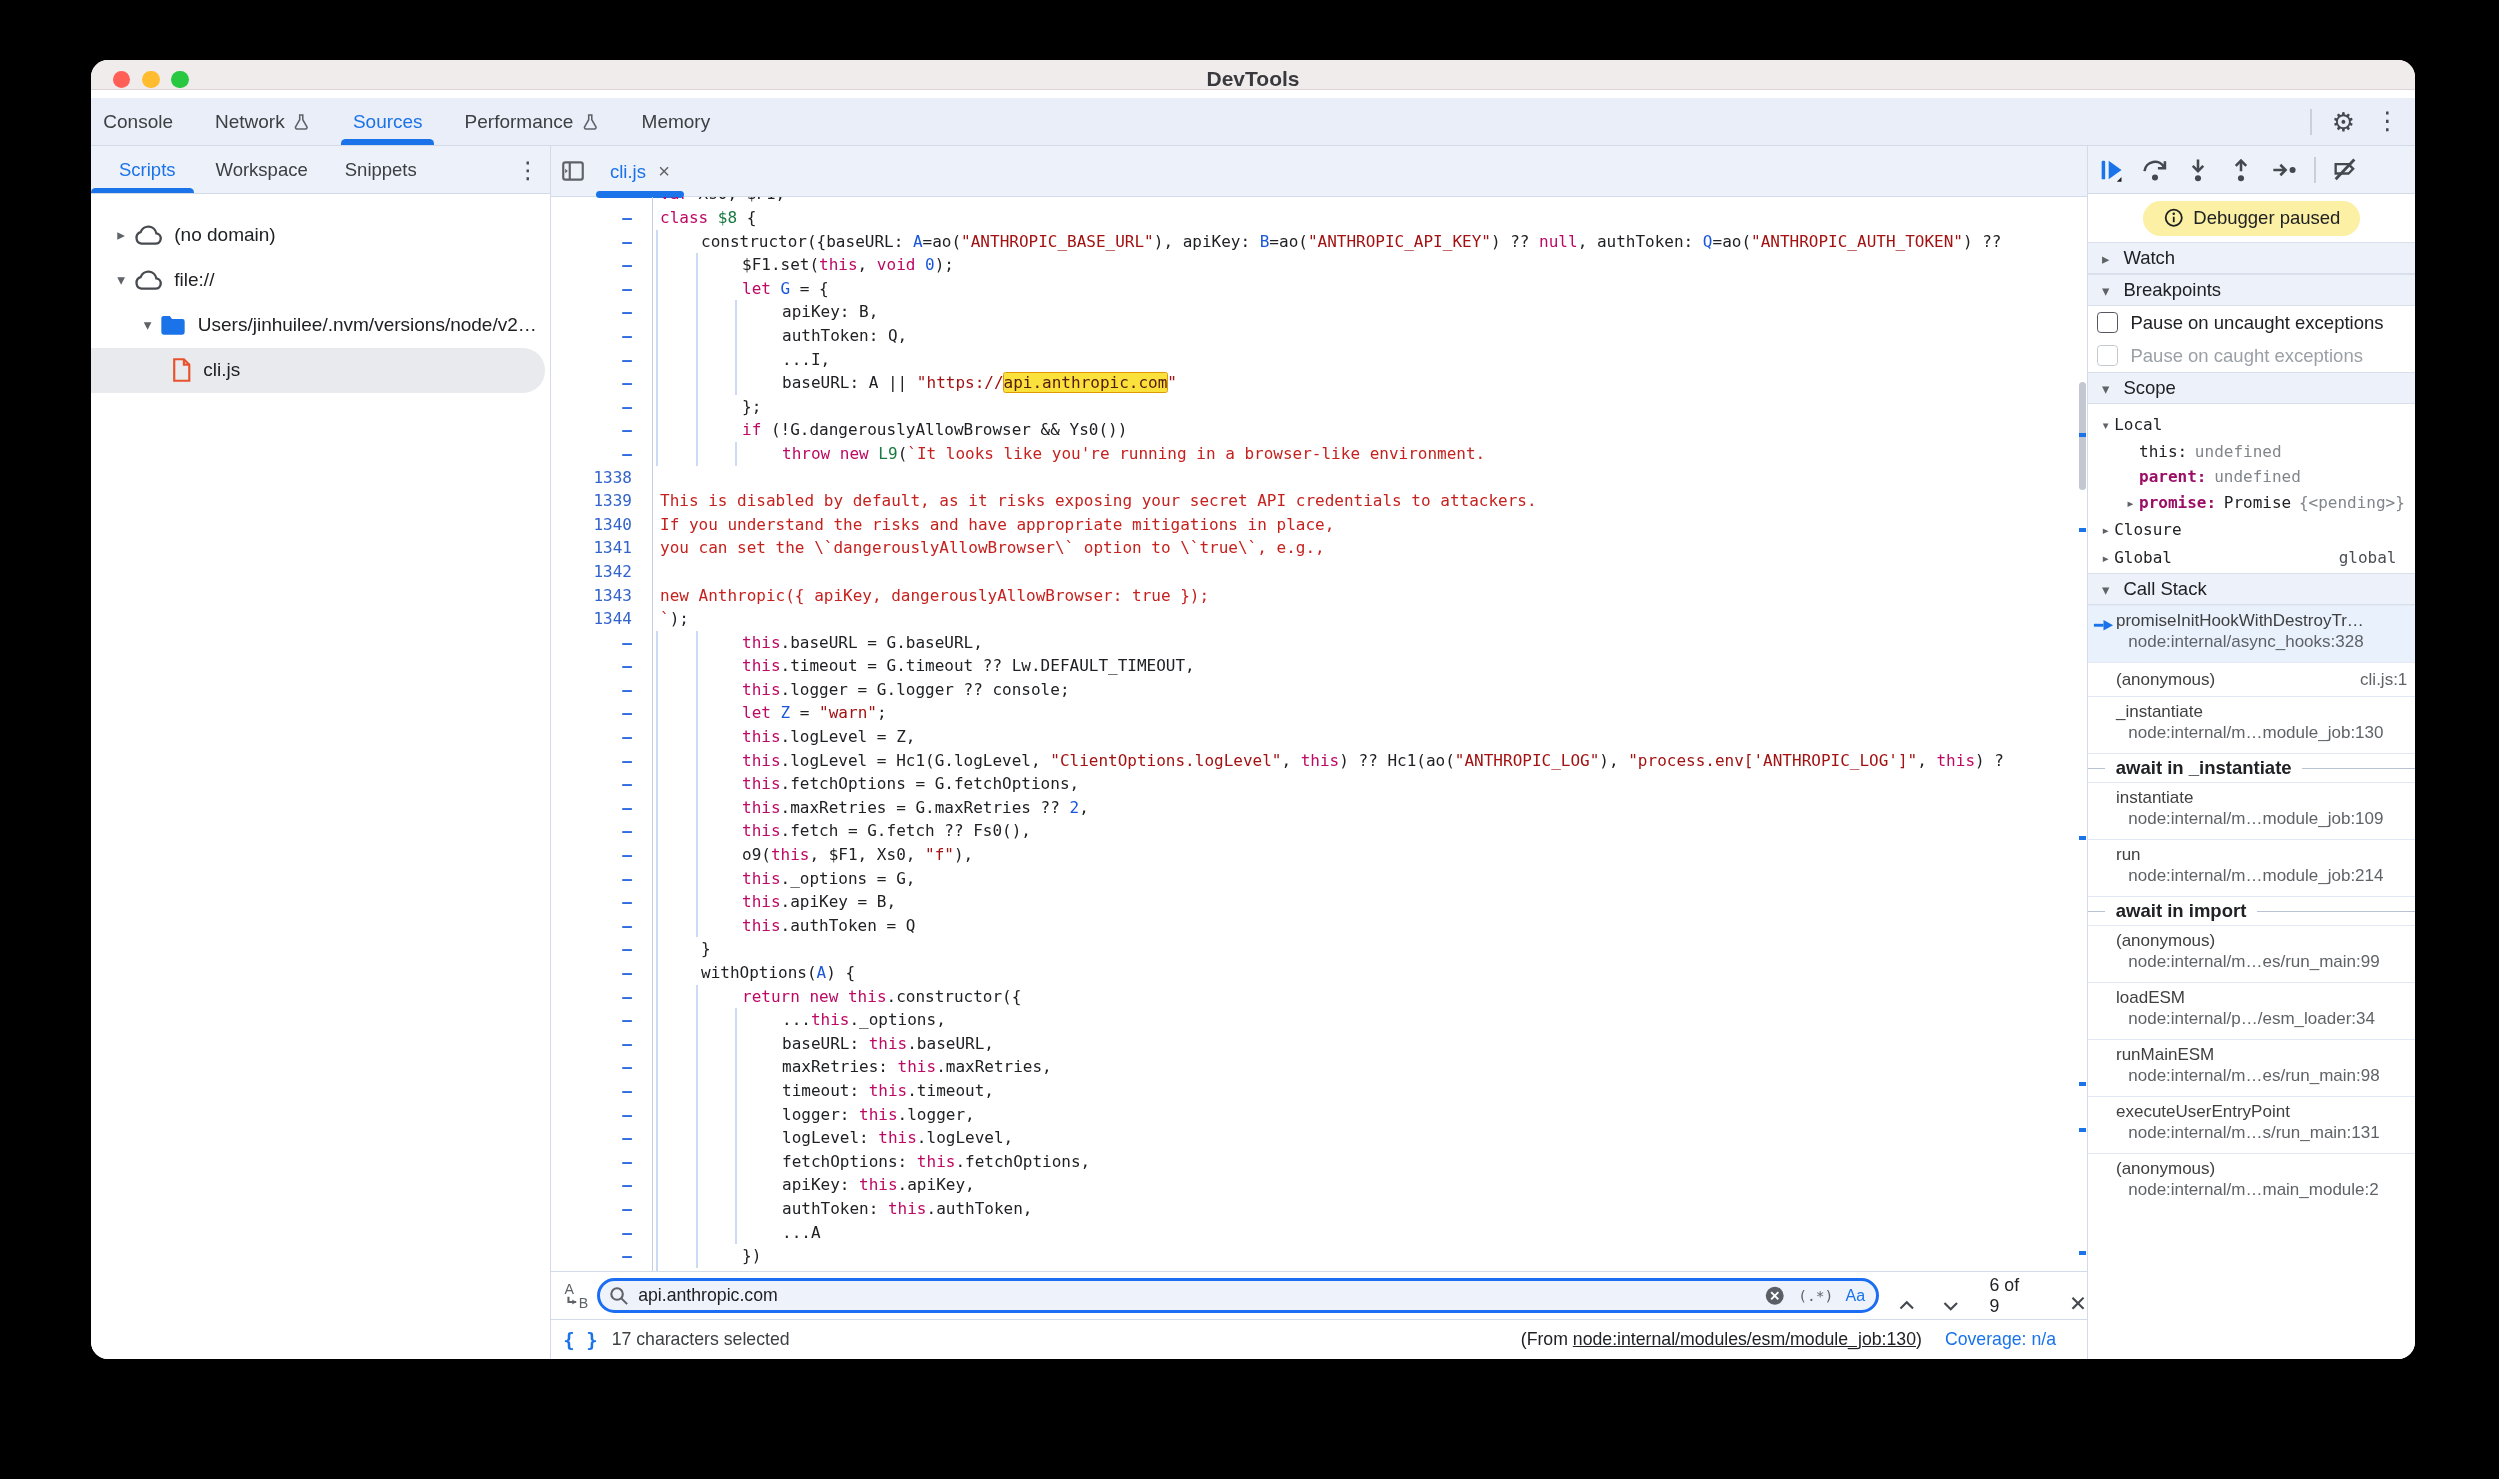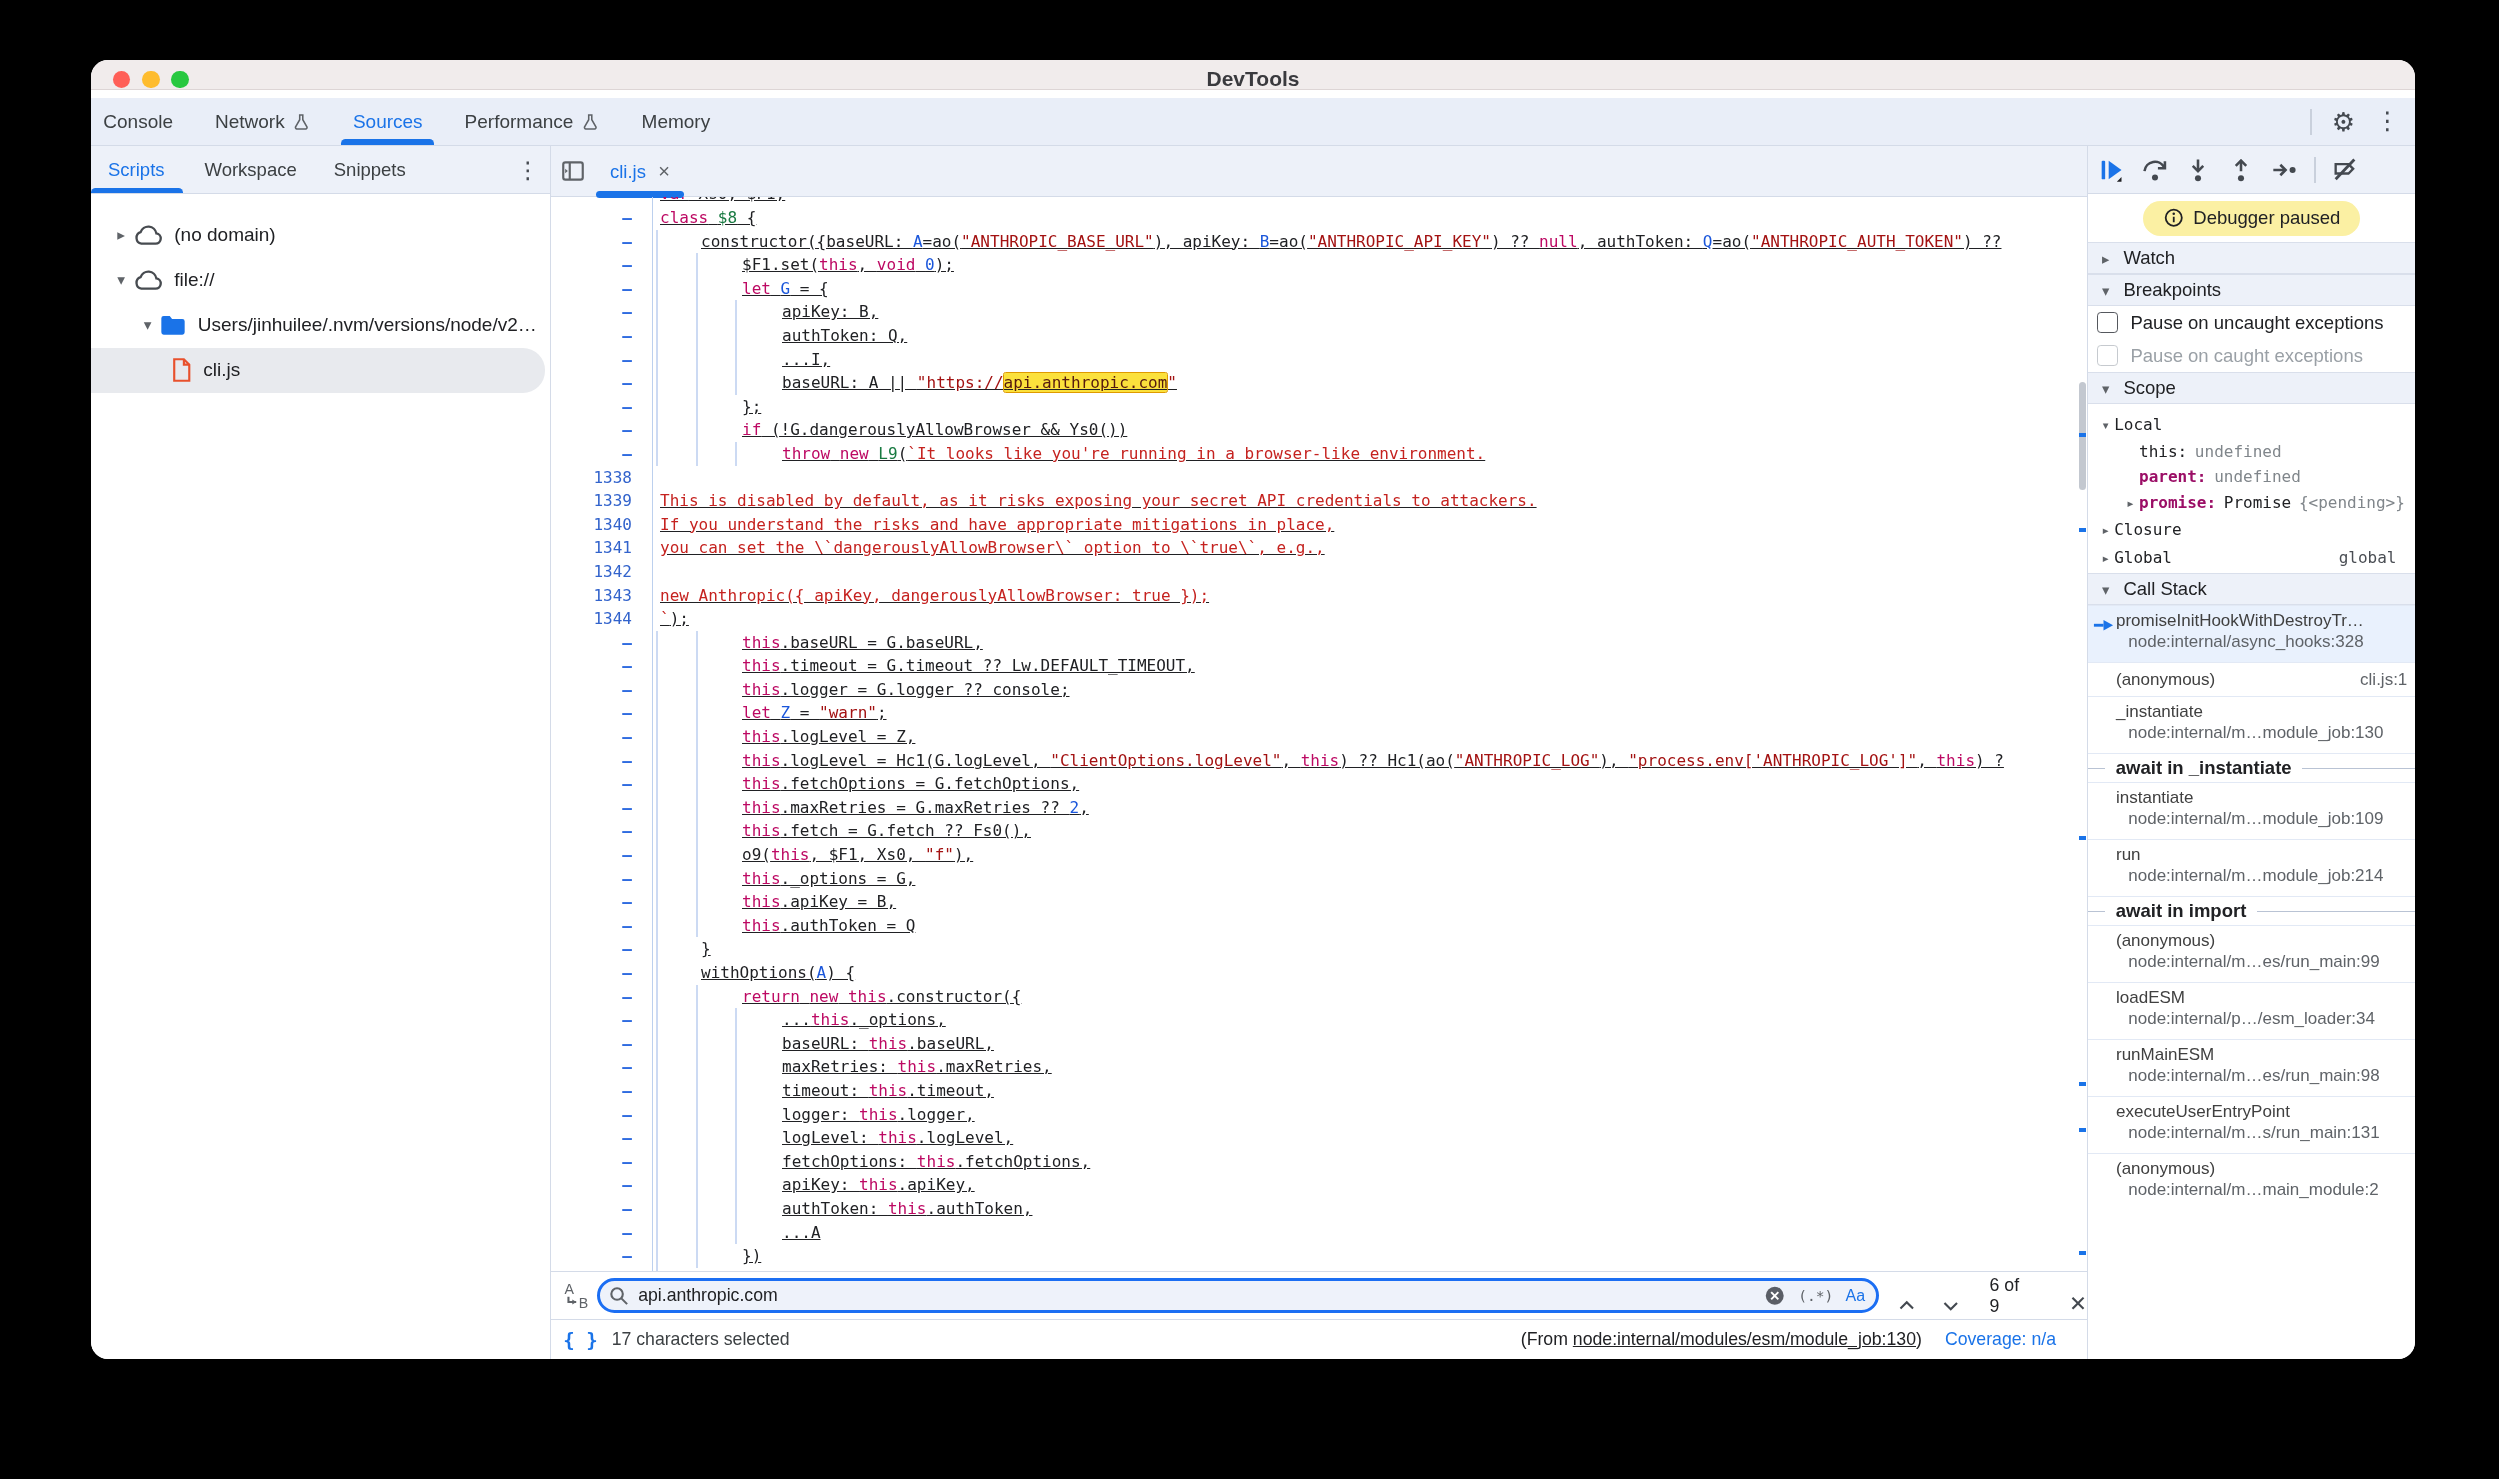--- a/index.html
+++ b/index.html
@@ -21,21 +21,21 @@
   .mtab.active{color:#1a73e8;}
   .mtab.active::after{content:"";position:absolute;left:9.2px;right:9.2px;bottom:0;height:6.2px;border-radius:4.6px 4.6px 0 0;background:#1a73e8;}
   .tb-right{margin-left:auto;display:flex;align-items:center;padding-right:15.4px;gap:20px;}
   .vdiv{width:1.5px;height:26px;background:#c9d0dc;}
   .gear{font-size:26px;color:#444950;line-height:1;}
   .dots3{font-size:24.6px;color:#444950;line-height:1;letter-spacing:0;}
   
   .lp{position:absolute;left:0;top:86px;width:460px;bottom:0;background:#fff;border-right:1.5px solid #d4dbe8;}
   .lp-tabs{position:relative;height:48px;background:#edf1f9;border-bottom:1.5px solid #d4dbe8;display:flex;align-items:stretch;}
   .lptab{position:relative;display:flex;align-items:center;padding:0 18.5px;font-size:18.5px;color:#3c4043;}
-  .lptab:first-child{padding-left:17px;padding-right:21.5px;}
+  .lptab:first-child{padding-left:28px;padding-right:21.5px;}
   .lptab.active{color:#1a73e8;}
   .lptab.active::after{content:"";position:absolute;left:0;right:3.1px;bottom:0;height:5.4px;border-radius:4.6px 4.6px 0 0;background:#1a73e8;}
   .lp-more{position:absolute;right:10.8px;top:0;height:48px;display:flex;align-items:center;font-size:23px;color:#444950;}
   .tree{padding-top:18.5px;}
   .trow{height:45px;display:flex;align-items:center;font-size:19px;color:#202124;white-space:nowrap;}
   .trow .twist{width:23px;text-align:center;color:#5f6368;font-size:15.4px;flex:0 0 23px;}
   .trow .ticon{margin-right:10.8px;display:flex;}
   .trow.sel{background:#e8eaee;border-radius:0 22px 22px 0;width:454px;}
   
   .ed{position:absolute;left:460px;top:86px;width:1536px;bottom:0;background:#fff;display:flex;flex-direction:column;}
@@ -45,21 +45,21 @@
   .etab .nm{font-size:18.5px;color:#1a73e8;}
   .etab .x{font-size:20px;color:#5f6368;}
   .etab::after{content:"";position:absolute;left:0;right:0;bottom:-0.8px;height:7px;border-radius:4.6px;background:#1a73e8;}
   .code{position:relative;flex:1 1 auto;overflow:hidden;}
   .code-inner{margin-top:-14.6px;}
   .cl{display:flex;height:23.6px;line-height:23.6px;font-family:"DejaVu Sans Mono",monospace;font-size:16px;white-space:pre;}
   .cl .g{flex:0 0 102px;text-align:right;padding-right:20px;color:#3263cc;border-right:1.5px solid #bcd0ee;}
   .cl .g.dash{font-weight:bold;color:#2f6be0;}
   .cl .cd{flex:1;position:relative;overflow:hidden;}
   .ig{position:absolute;top:0;bottom:0;width:1.5px;background:#ccdaf3;}
-  .tx{display:block;text-decoration:underline;}
+  .tx{display:block;}
   .k{color:#bd0963;} .s{color:#a31212;} .e{color:#c5221f;} .c{color:#187a41;}
   .v,.n{color:#1a56db;} .t{color:#202124;}
   .m{background:#fbe13c;outline:1.5px solid #df9a00;border-radius:1.5px;color:#551a0e;}
   .tick{position:absolute;right:1.5px;width:7px;height:3.8px;background:#1a73e8;}
   .thumb{position:absolute;right:0.8px;width:7px;border-radius:3.8px;background:#c3c8d0;}
   
   .searchbar{flex:0 0 48px;border-top:1.5px solid #d4dbe8;display:flex;align-items:center;background:#fff;padding-left:10.8px;}
   .rep-ic{flex:0 0 35px;}
   .pill{display:flex;align-items:center;width:1283px;height:35px;border:3.1px solid #1b6ef3;border-radius:18.5px;background:#eef2fa;padding:0 10.8px 0 7.7px;}
   .pill .q{font-size:17.7px;color:#202124;margin-left:7.7px;flex:1;white-space:nowrap;overflow:hidden;}

